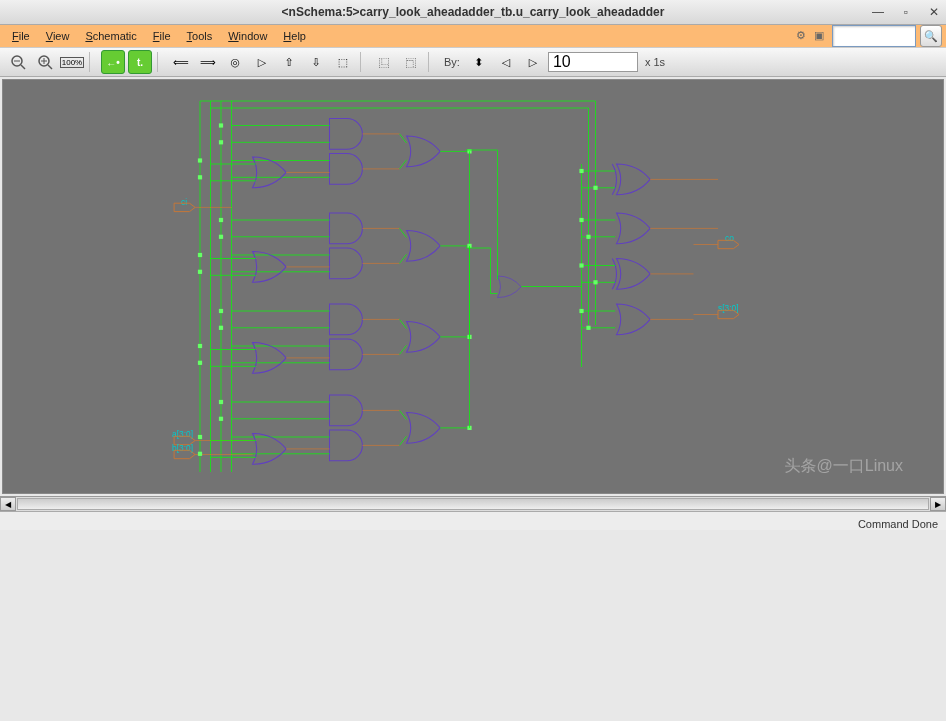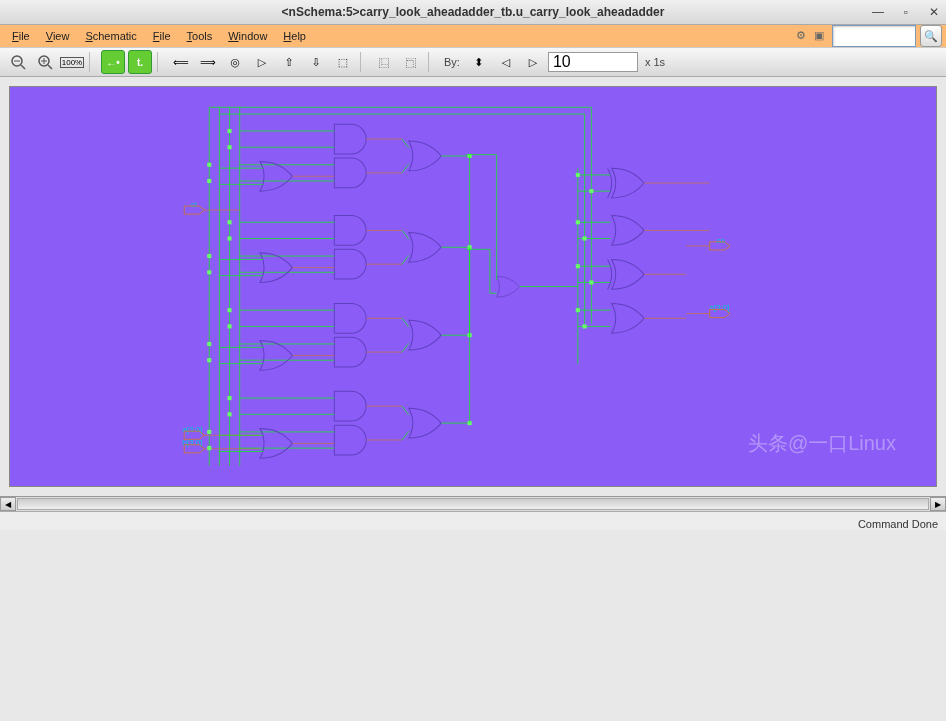--- a/index.html
+++ b/index.html
@@ -14,27 +14,27 @@
 .menu-right{margin-left:auto;display:flex;align-items:center;gap:4px}
 .gear-icon,.window-icon{width:14px;height:14px;display:inline-block;color:#666}
 .search-box{width:78px;height:18px;border:1px solid #7a9ac0;background:#fff;box-shadow:inset 1px 1px 2px rgba(0,0,0,.2)}
 .search-btn{width:20px;height:20px;border:1px solid #999;background:linear-gradient(to bottom,#fff,#ddd);border-radius:3px;display:flex;align-items:center;justify-content:center;cursor:pointer}
 .toolbar{height:28px;background:linear-gradient(to bottom,#f8f8f8,#d8d8d8);border-bottom:1px solid #aaa;display:flex;align-items:center;padding:0 6px;gap:3px}
 .tb-btn{width:22px;height:22px;border:1px solid transparent;border-radius:3px;display:flex;align-items:center;justify-content:center;cursor:pointer}
 .tb-sep{width:6px;height:20px;border-left:1px solid #bbb;margin:0 2px}
 .tb-green{background:#6c3;border:1px solid #393;color:#fff;font-size:10px;font-weight:bold}
 .tb-input{width:80px;height:18px;border:1px solid #999;background:#fff;padding:0 4px;font-size:16px}
 .tb-label{color:#444;padding:0 4px}
-.canvas-area{flex:1;background:#8b5cf6;position:relative;overflow:hidden;border:1px solid #888;margin:9px}
+.canvas-area{flex:1;background:#737373;position:relative;overflow:hidden;border:1px solid #888;margin:2px}
 .schematic{width:100%;height:100%}
 .scrollbar-h{height:14px;background:#ddd;border-top:1px solid #999;display:flex}
 .scroll-track{flex:1;background:linear-gradient(to bottom,#ccc,#eee);margin:1px;border:1px solid #aaa}
 .scroll-arrow{width:14px;background:linear-gradient(to bottom,#eee,#ccc);border:1px solid #999;display:flex;align-items:center;justify-content:center;font-size:8px}
 .statusbar{height:18px;background:#ededed;border-top:1px solid #aaa;display:flex;align-items:flex-end;justify-content:flex-end;padding:0 8px;font-size:11px;color:#333}
-.watermark{position:absolute;bottom:29px;right:40px;color:rgba(255,255,255,.35);font-size:20px;pointer-events:none}
+.watermark{position:absolute;bottom:16px;right:40px;color:rgba(255,255,255,.35);font-size:16px;pointer-events:none}
 </style>
 </head>
 <body>
 
 <div class="window">
   <div class="titlebar">
     <span class="title">&lt;nSchema:5&gt;carry_look_aheadadder_tb.u_carry_look_aheadadder</span>
     <div class="win-controls">
       <div class="win-btn">—</div>
       <div class="win-btn">▫</div>

